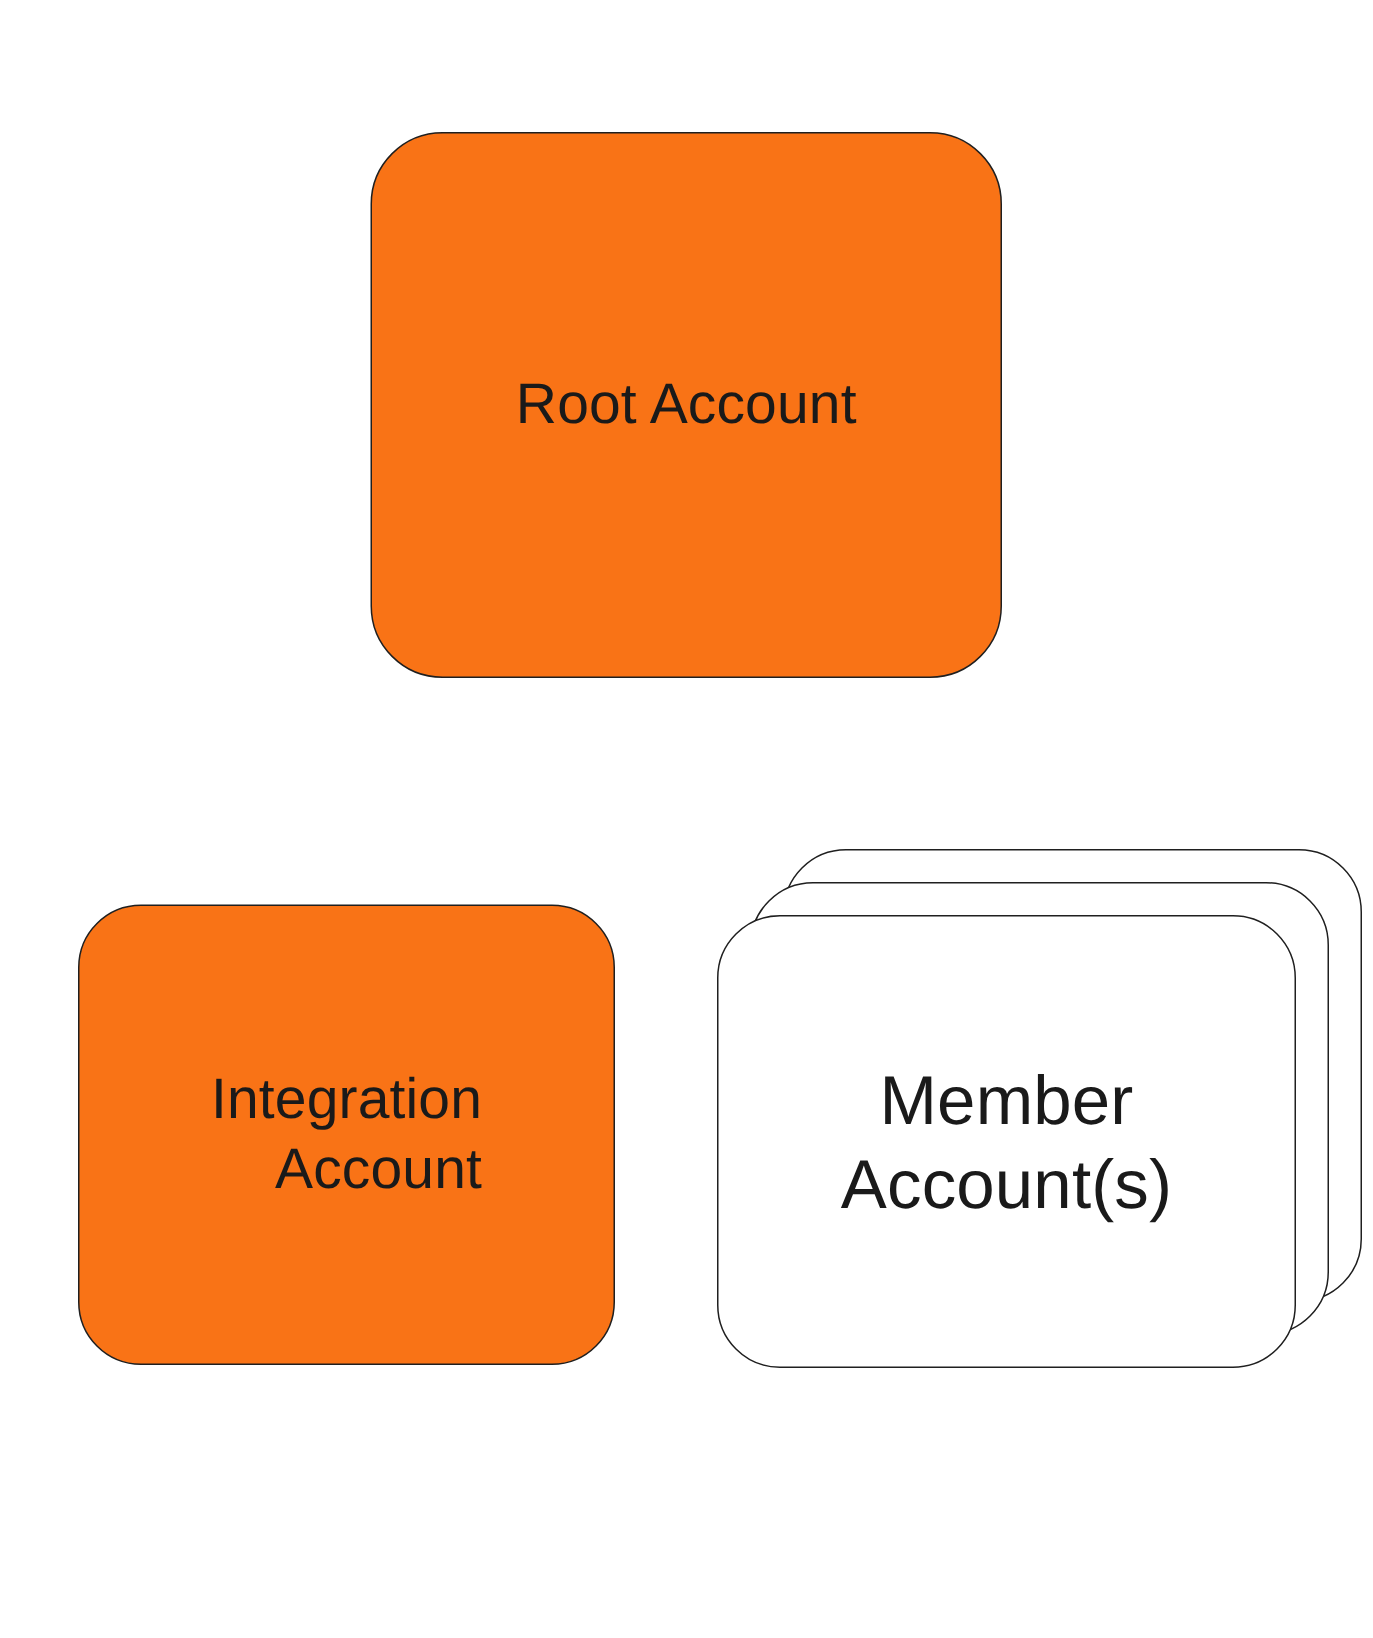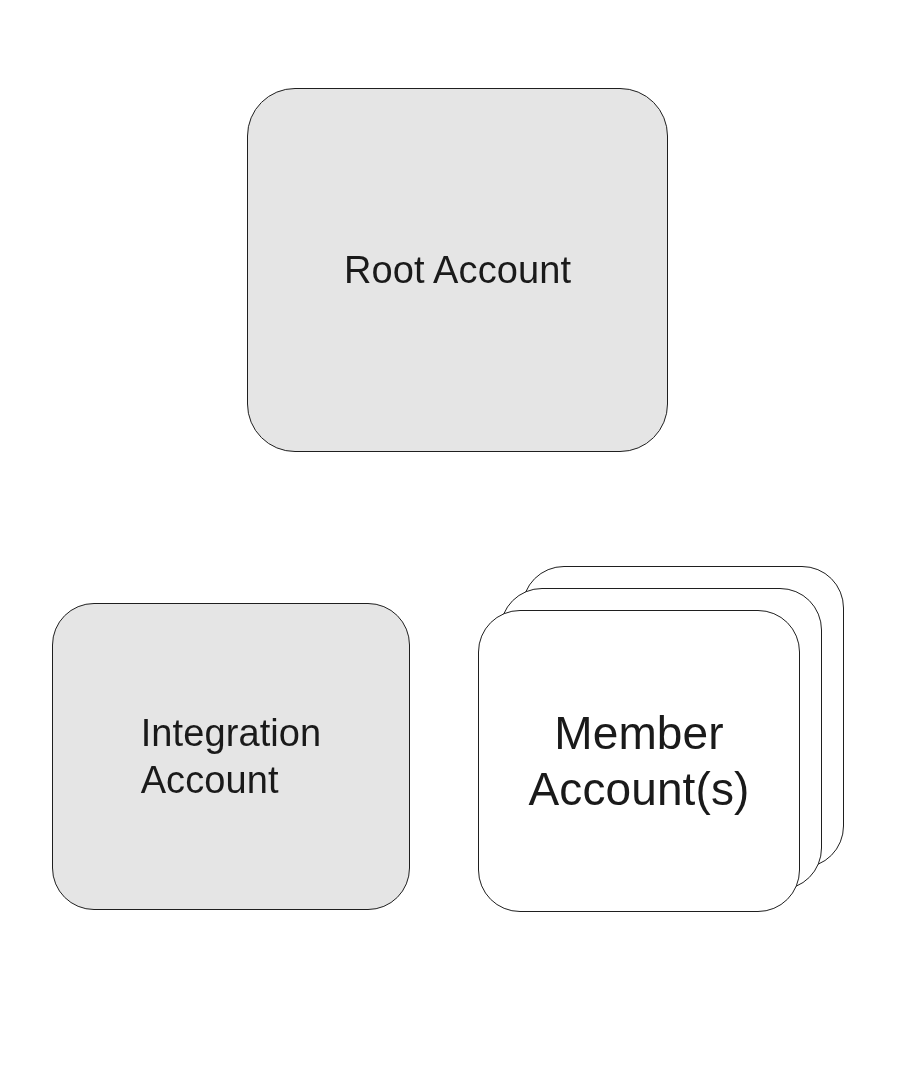--- a/index.html
+++ b/index.html
@@ -16,26 +16,26 @@
     width: 915px;
     height: 1092px;
     background: #ffffff;
     overflow: hidden;
   }
 
   
   .node {
     position: absolute;
     box-sizing: border-box;
-    background: #e5e5e5;
+    background: #f97316;
     border: 1.6px solid #1f1f1f;
     display: flex;
     align-items: center;
     justify-content: center;
-    text-align: left;
+    text-align: right;
   }
   .node-label {
     color: #1a1a1a;
     line-height: 1.22;
     white-space: pre-line;
     letter-spacing: 0.1px;
   }
 
   
   #root-account {
@@ -68,21 +68,21 @@
     top: 566px;
     width: 400px;
     height: 350px;
   }
   .stack-card {
     position: absolute;
     box-sizing: border-box;
     background: #ffffff;
     border: 1.6px solid #1f1f1f;
     border-radius: 42px;
-    width: 322px;
+    width: 386px;
     height: 302px;
   }
   
   #member-card-back {
     left: 44px;
     top: 0px;
     z-index: 1;
   }
   
   #member-card-middle {

